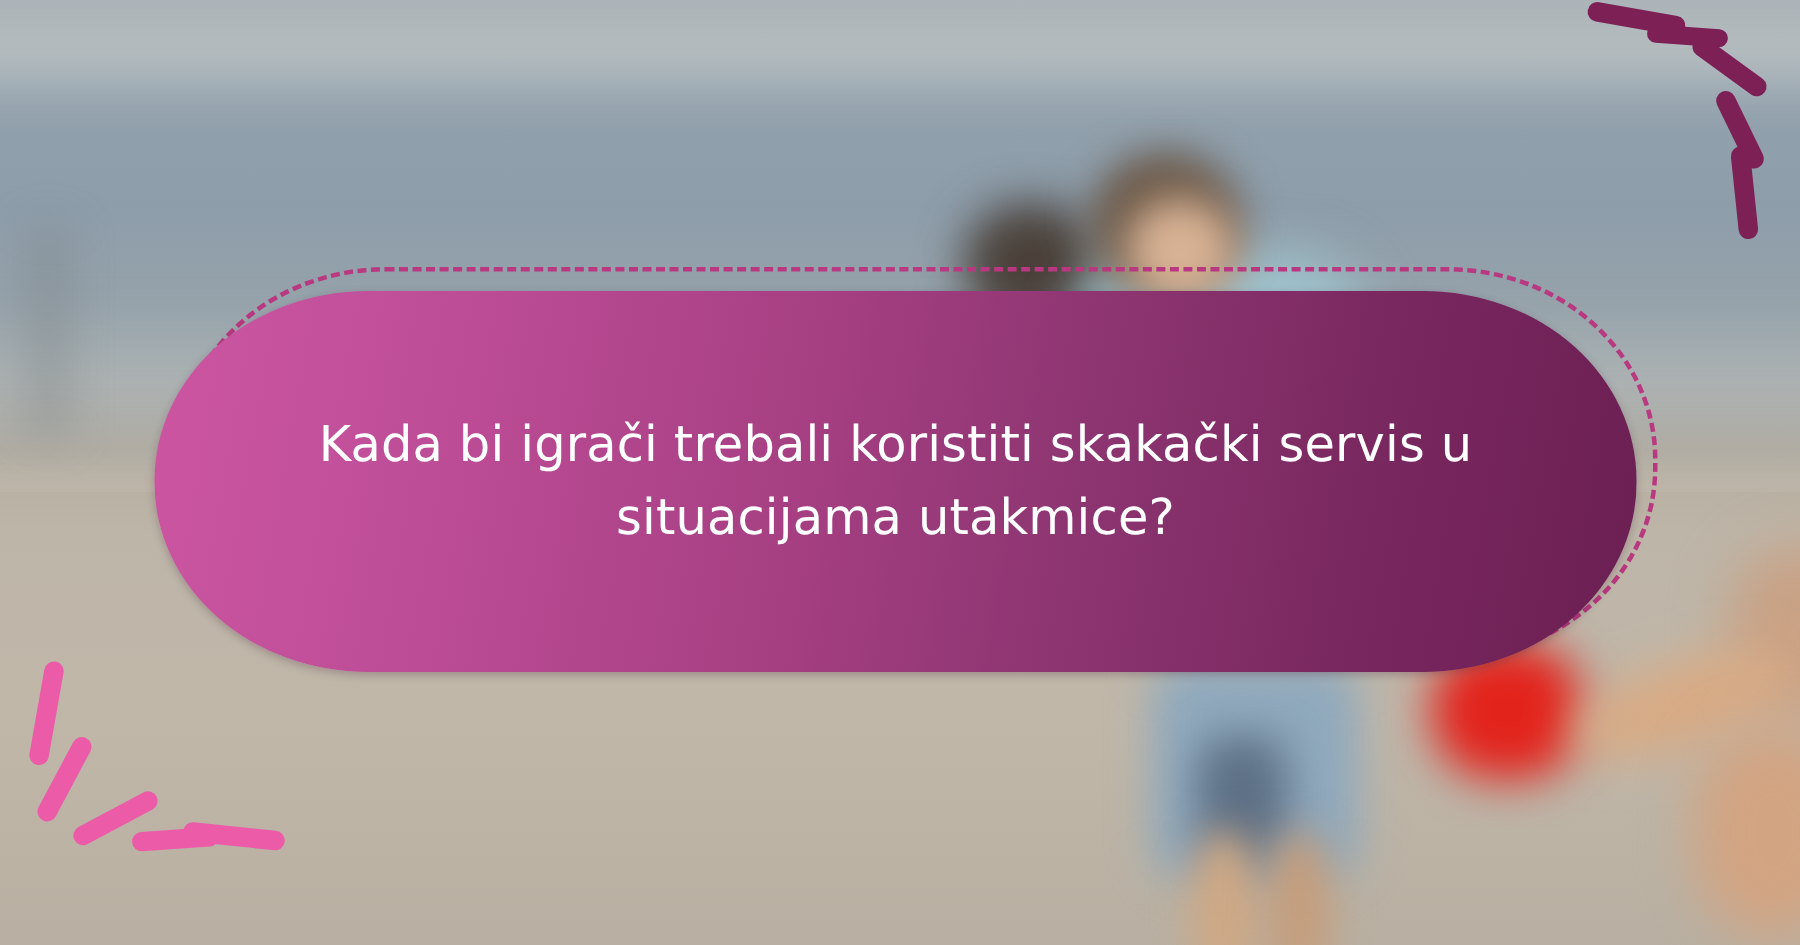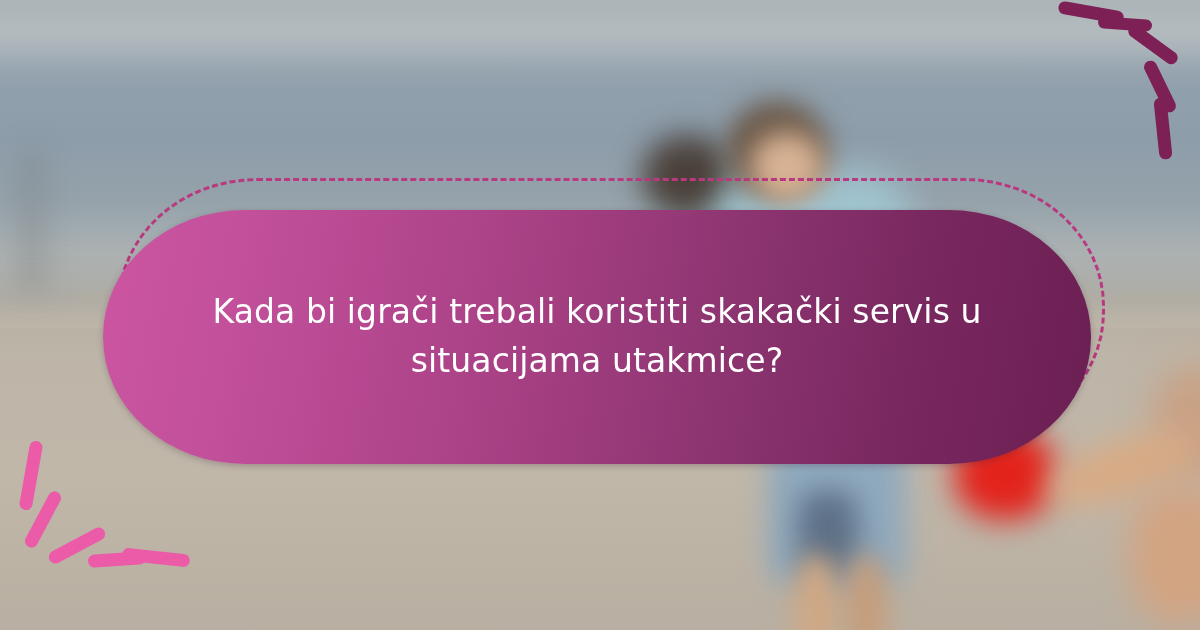--- a/index.html
+++ b/index.html
@@ -212,21 +212,21 @@
     top: -8px;
     width: 988px;
     height: 262px;
     border: 3px dashed #b8397f;
     border-radius: 140px / 128px;
     box-sizing: border-box;
   }
   .card {
     position: absolute;
     left: 0;
-    top: 24px;
+    top: 8px;
     width: 988px;
     height: 254px;
     border-radius: 142px / 126px;
     background: linear-gradient(100deg, #cc55a1 0%, #c2509b 14%, #a84084 42%, #8d3571 62%, #7a2860 80%, #6b1f52 100%);
     box-shadow: 0 2px 6px rgba(60,20,48,0.25);
     display: flex;
     align-items: center;
     justify-content: center;
     box-sizing: border-box;
     padding: 0 58px;

